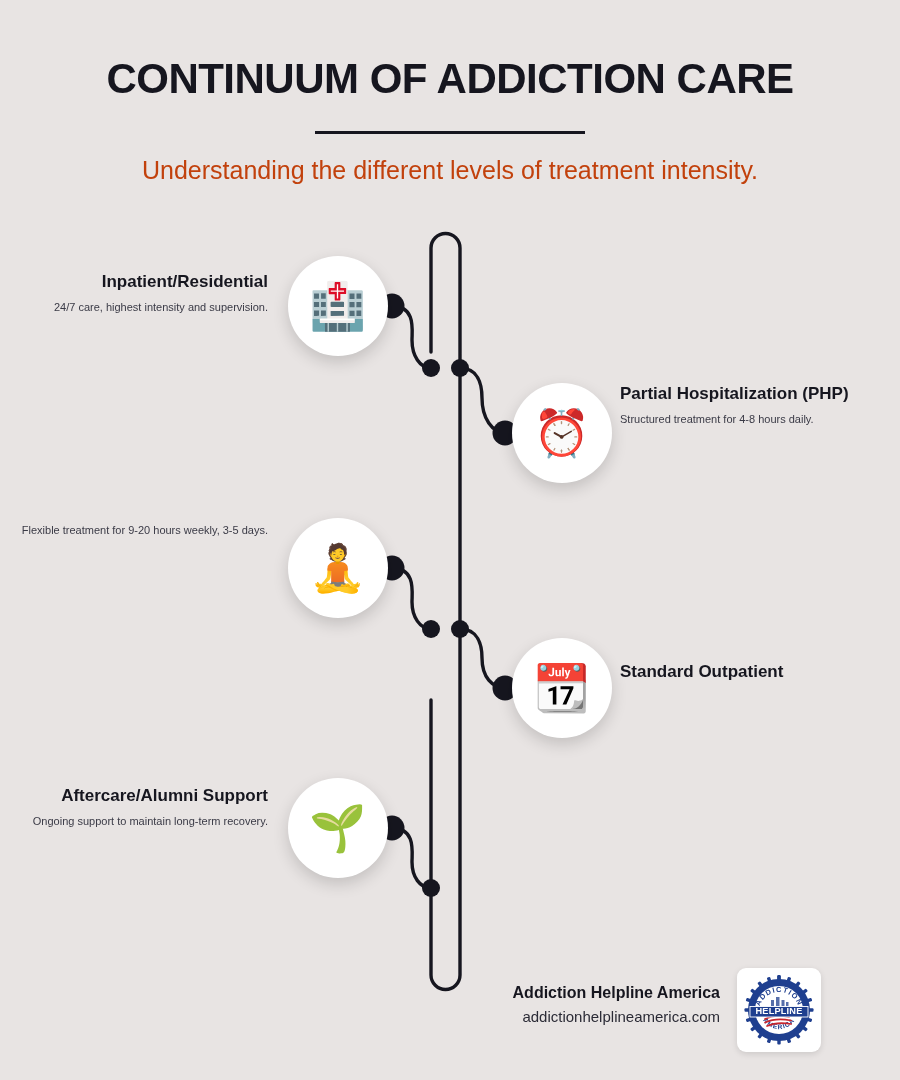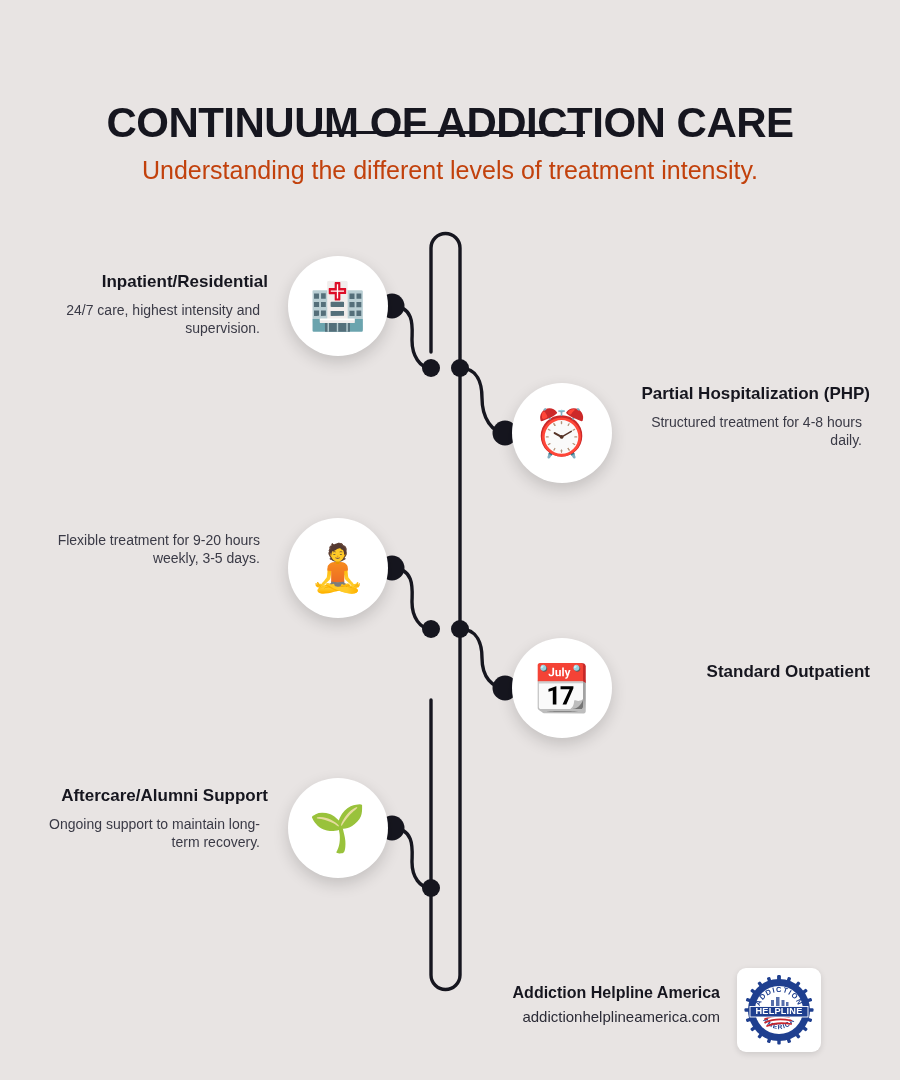--- a/index.html
+++ b/index.html
@@ -32,21 +32,20 @@
     position: absolute;
     left: 0;
     top: 56px;
     width: 900px;
     font-size: 42px;
     font-weight: 700;
     letter-spacing: -0.5px;
     color: #16161f;
     text-transform: uppercase;
     line-height: 1.1;
-    margin-top: 44px;
   }
   #divider {
     position: absolute;
     left: 315px;
     top: 131px;
     width: 270px;
     height: 3px;
     background: #16161f;
   }
   #subtitle {
@@ -88,34 +87,34 @@
     line-height: 1;
     display: block;
   }
 
   
   .step-text {
     position: absolute;
     width: 250px;
   }
   .step-text.left  { text-align: right; }
-  .step-text.right { text-align: right; }
+  .step-text.right { text-align: left; }
   .step-title {
     font-size: 17px;
     font-weight: 700;
     color: #16161f;
     line-height: 1.22;
     margin: 0 0 7px 0;
   }
   .step-desc {
-    font-size: 14px;
+    font-size: 11px;
     font-weight: 400;
     color: #3a3a46;
     line-height: 1.3;
-    margin: 8px;
+    margin: 0;
   }
 
   
   #footer-brand {
     position: absolute;
     left: 420px;
     top: 982px;
     width: 300px;
     text-align: center;
   }

